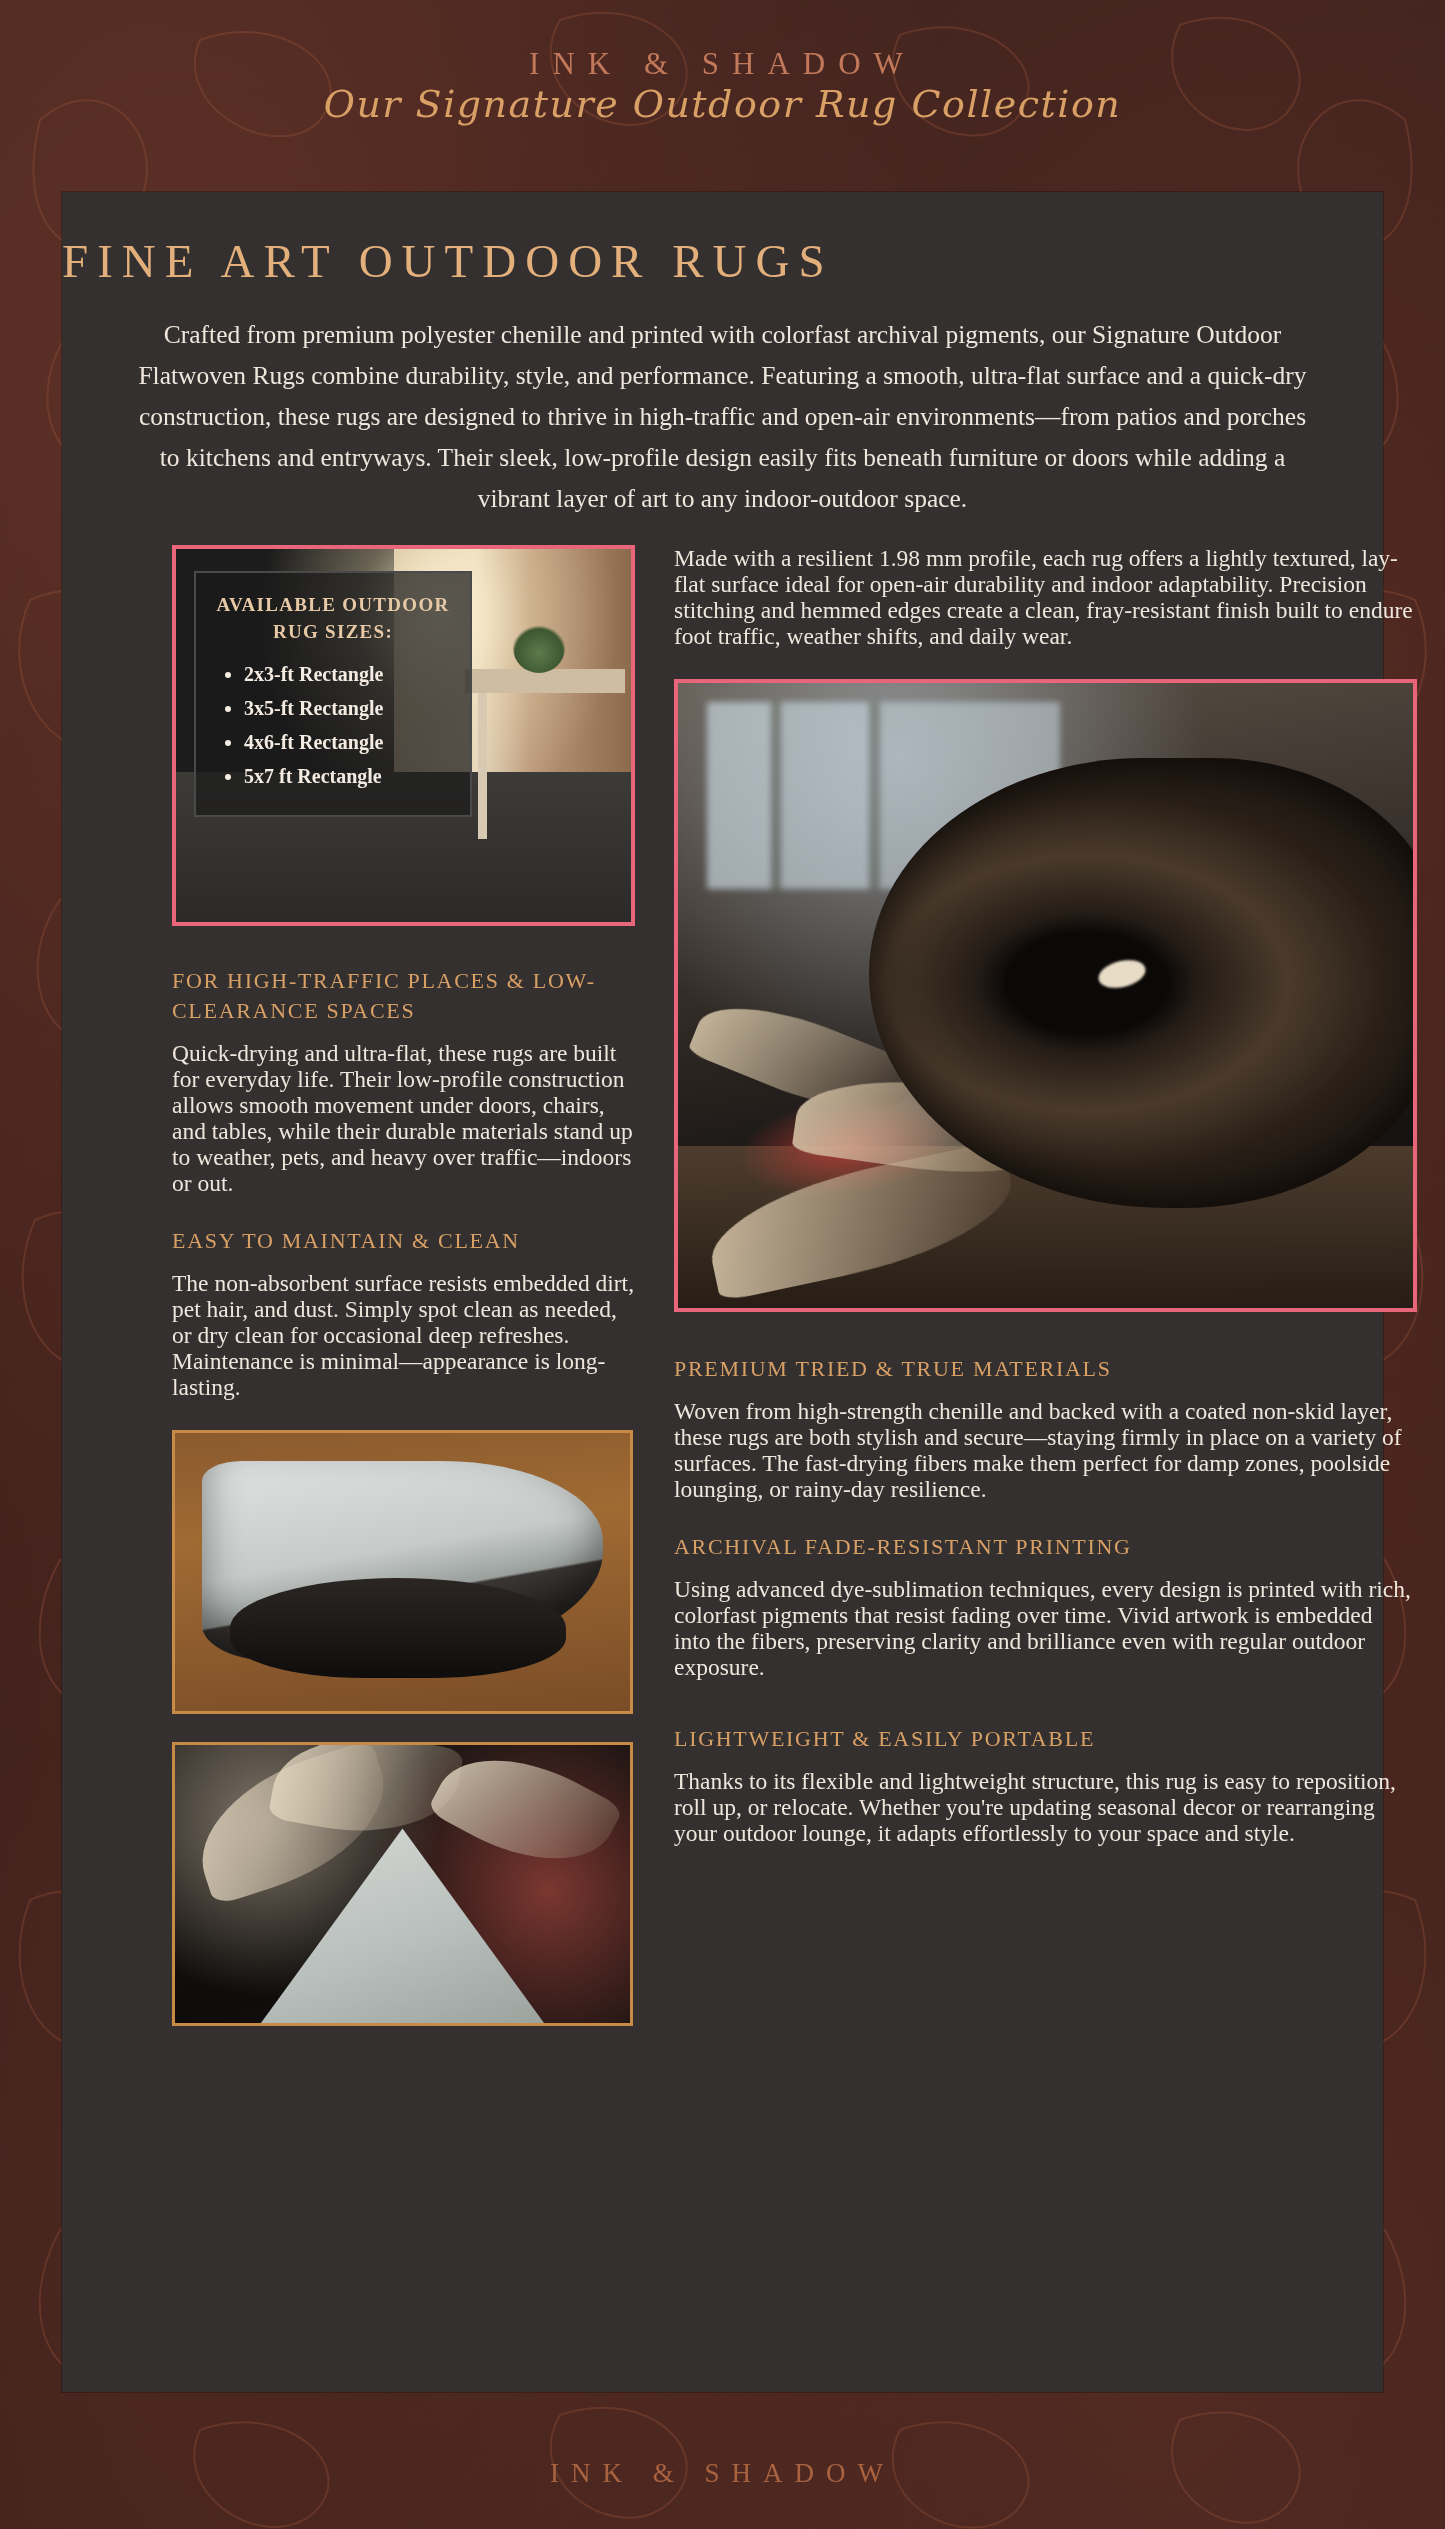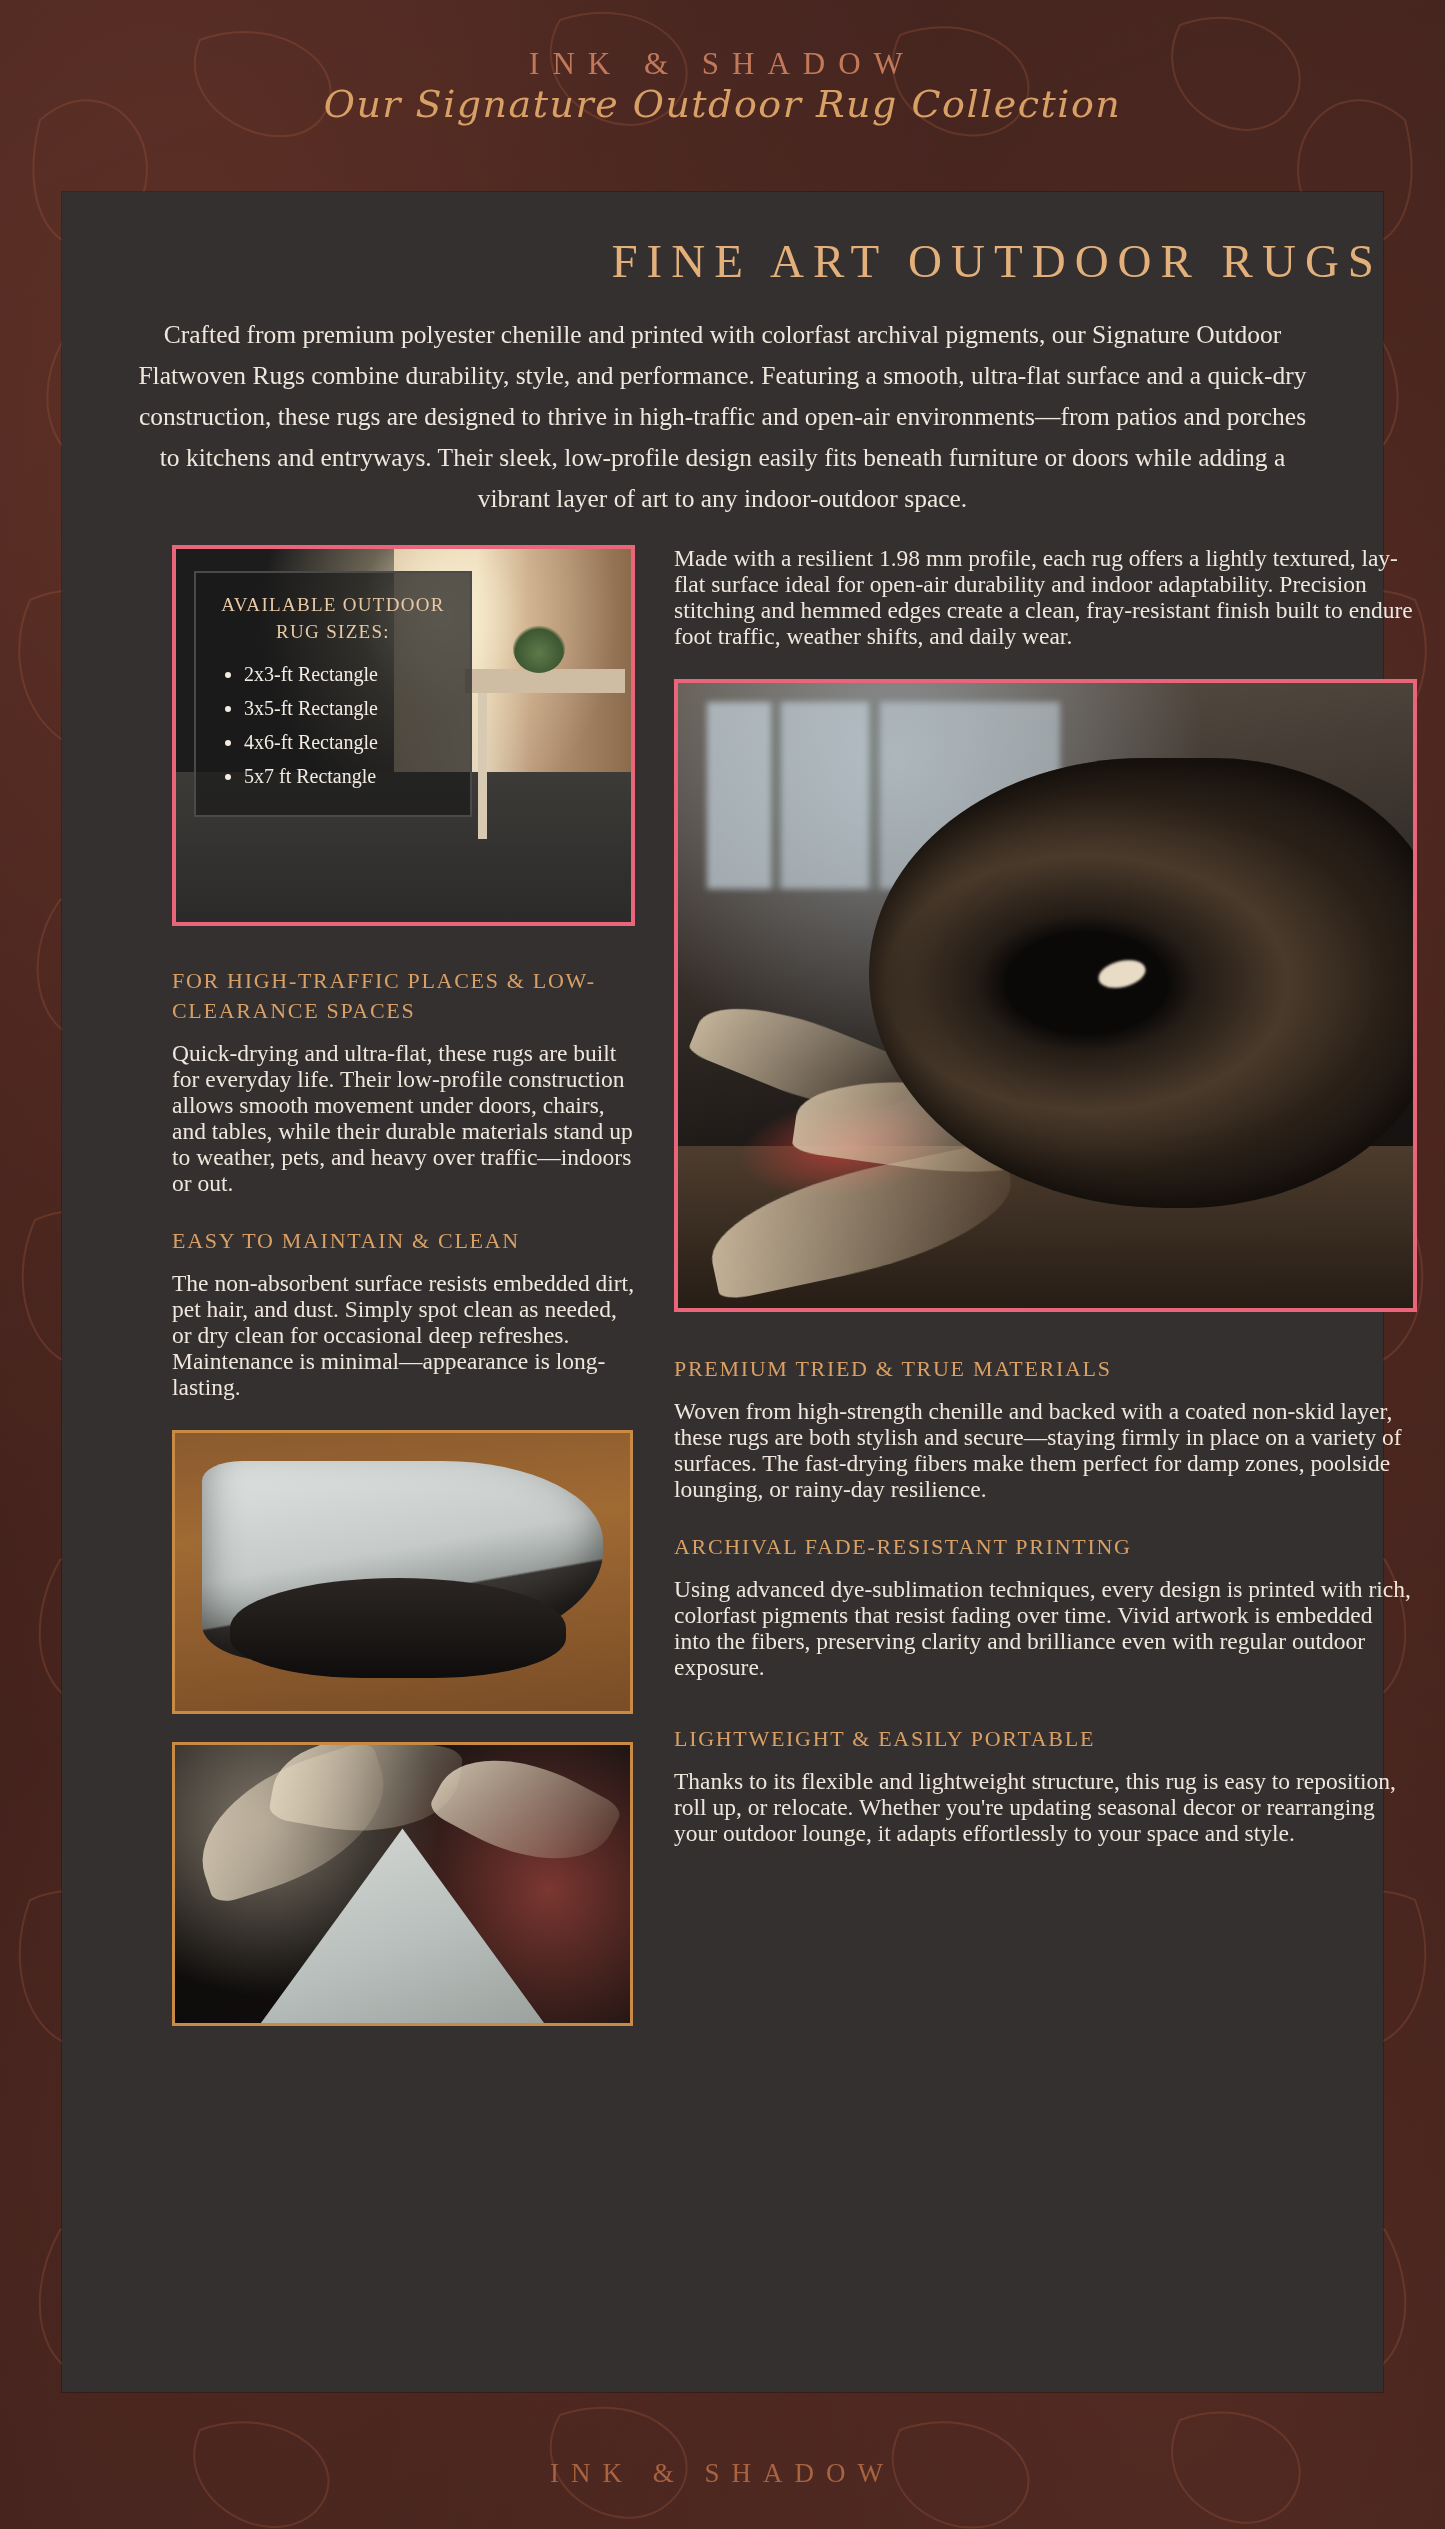--- a/index.html
+++ b/index.html
@@ -67,21 +67,21 @@
     top: 192px;
     width: 1321px;
     height: 2200px;
     background: #34302f;
     z-index: 3;
     box-shadow: 0 0 0 1px rgba(0,0,0,0.25);
   }
 
   .page-title {
     margin: 42px 0 0 0;
-    text-align: right;
+    text-align: left;
     font-family: "Liberation Serif", serif;
     font-size: 47px;
     letter-spacing: 9px;
     color: #e3b07b;
     font-weight: 400;
   }
 
   .intro {
     margin: 26px auto 0 auto;
     width: 1190px;
@@ -134,20 +134,21 @@
   }
   .img-box.pink { border: 4px solid #e9657a; }
   .img-box.gold { border: 3px solid #c98a46; }
 
   
   .img-sizes {
     width: 455px;
     height: 373px;
     background:
       linear-gradient(100deg, #2d2d2d 0%, #343434 52%, #3a3a3a 52.5%, #3f3f3f 100%);
+    font-weight: bold;
   }
   .hall-photo {
     position: absolute;
     inset: 0;
     background:
       
       radial-gradient(ellipse at 58% 18%, rgba(255,245,215,0.95) 0%, rgba(255,235,190,0.35) 22%, rgba(0,0,0,0) 48%),
       
       linear-gradient(90deg, #1c1c1c 0%, #1c1c1c 48%, #cbb79a 48%, #e3d6bd 66%, #b9987a 78%, #8c6a4c 100%),
       #2a2a2a;

